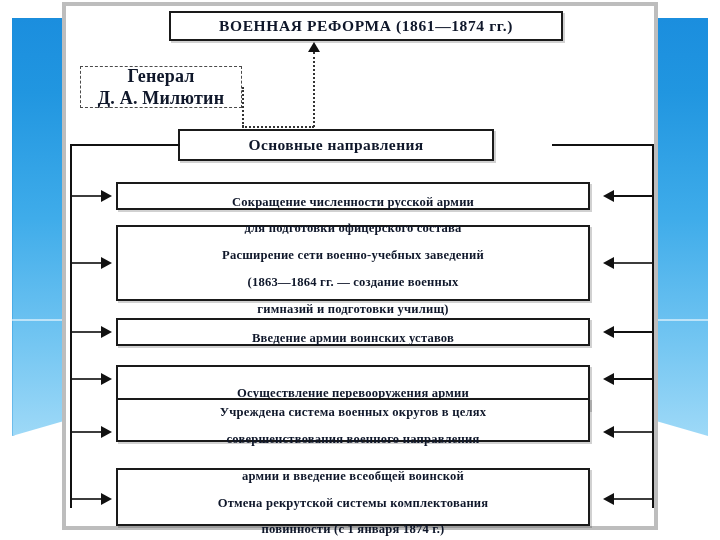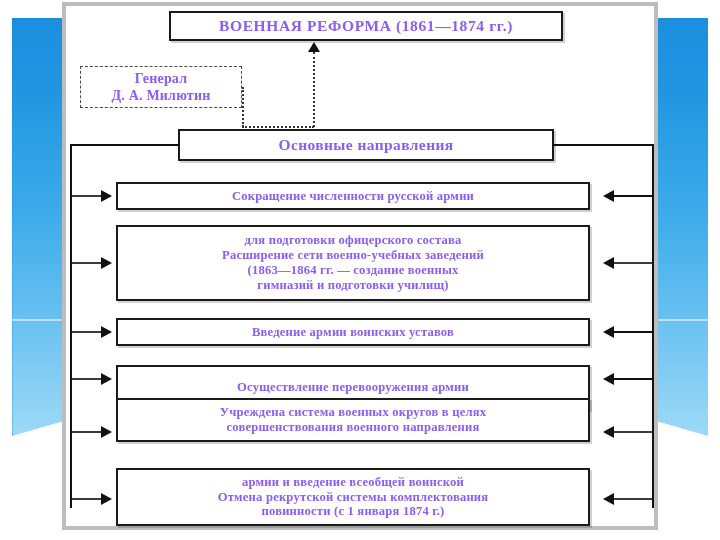--- a/index.html
+++ b/index.html
@@ -64,21 +64,21 @@
   
   .box {
     position: absolute;
     box-sizing: border-box;
     border: 2px solid #1a1a1a;
     background: #ffffff;
     display: flex;
     align-items: center;
     justify-content: center;
     text-align: center;
-    color: #8b5cf6;
+    color: #0f172a;
     font-weight: bold;
     letter-spacing: .2px;
     line-height: 1.18;
     box-shadow: 2px 2px 0 rgba(0,0,0,.18);
   }
 
   .box-title {
     left: 103px;
     top: 5px;
     width: 394px;
@@ -87,44 +87,44 @@
     letter-spacing: .6px;
   }
 
   .box-person {
     left: 14px;
     top: 60px;
     width: 162px;
     height: 42px;
     border: 1px dashed #4a4a4a;
     box-shadow: none;
-    font-size: 14px;
+    font-size: 18px;
     font-weight: bold;
     flex-direction: column;
     line-height: 1.25;
   }
 
   .box-main {
     left: 112px;
     top: 123px;
-    width: 376px;
+    width: 316px;
     height: 32px;
     font-size: 15.5px;
     letter-spacing: .4px;
   }
 
   .box-item {
     left: 50px;
     width: 474px;
     font-size: 12.6px;
     padding: 2px 6px;
   }
 
   .box-item .lines { display: block; }
-  .box-item .lines span { display: block; }
+  .box-item .lines span { display: block; margin-top: 12px; }
 
   
   .vline, .hline {
     position: absolute;
     background: #111111;
   }
   .vline { width: 2px; }
   .hline { height: 2px; }
 
   

